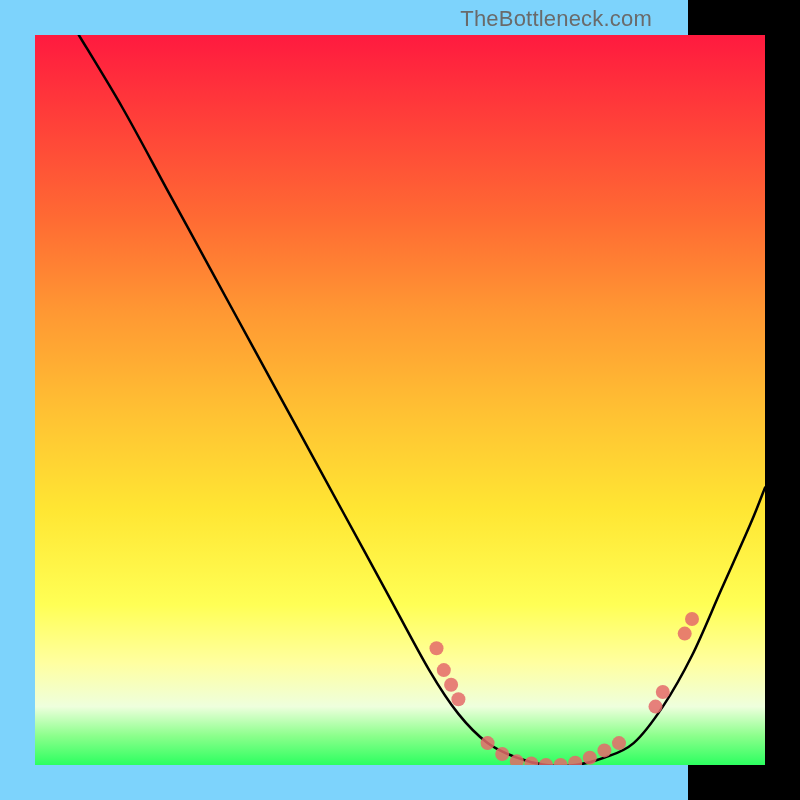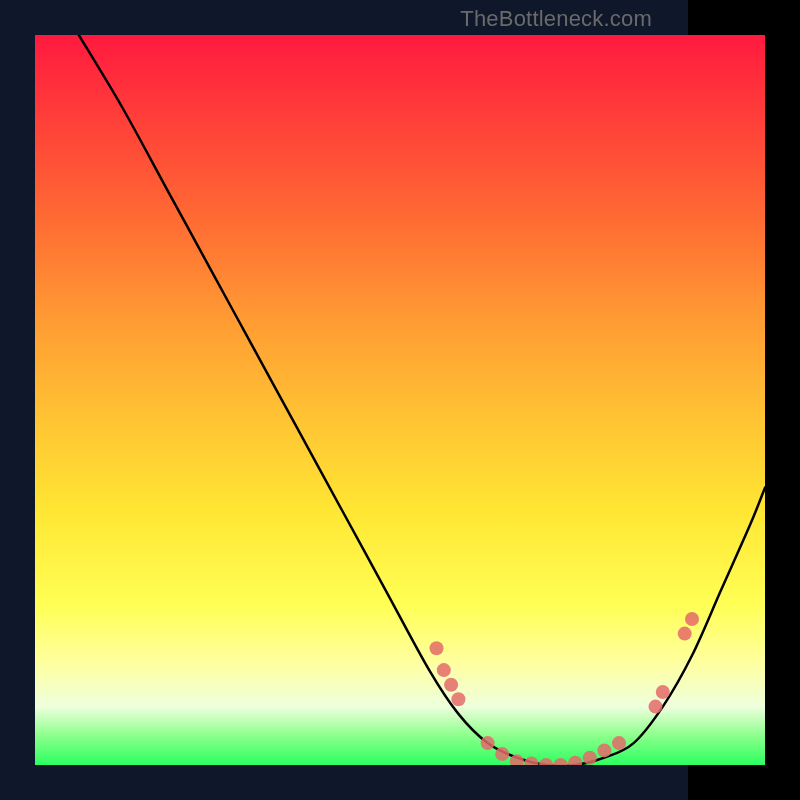--- a/index.html
+++ b/index.html
@@ -9,21 +9,21 @@
     height: 800px;
     background: #000;
     overflow: hidden;
   }
   .frame {
     position: absolute;
     left: 0;
     top: 0;
     width: 688px;
     height: 800px;
-    background: #0f172a;
+    background: #7dd3fc;
   }
   .plot-area {
     position: absolute;
     left: 35px;
     top: 35px;
     width: 730px;
     height: 730px;
     overflow: hidden;
   }
   .gradient {

